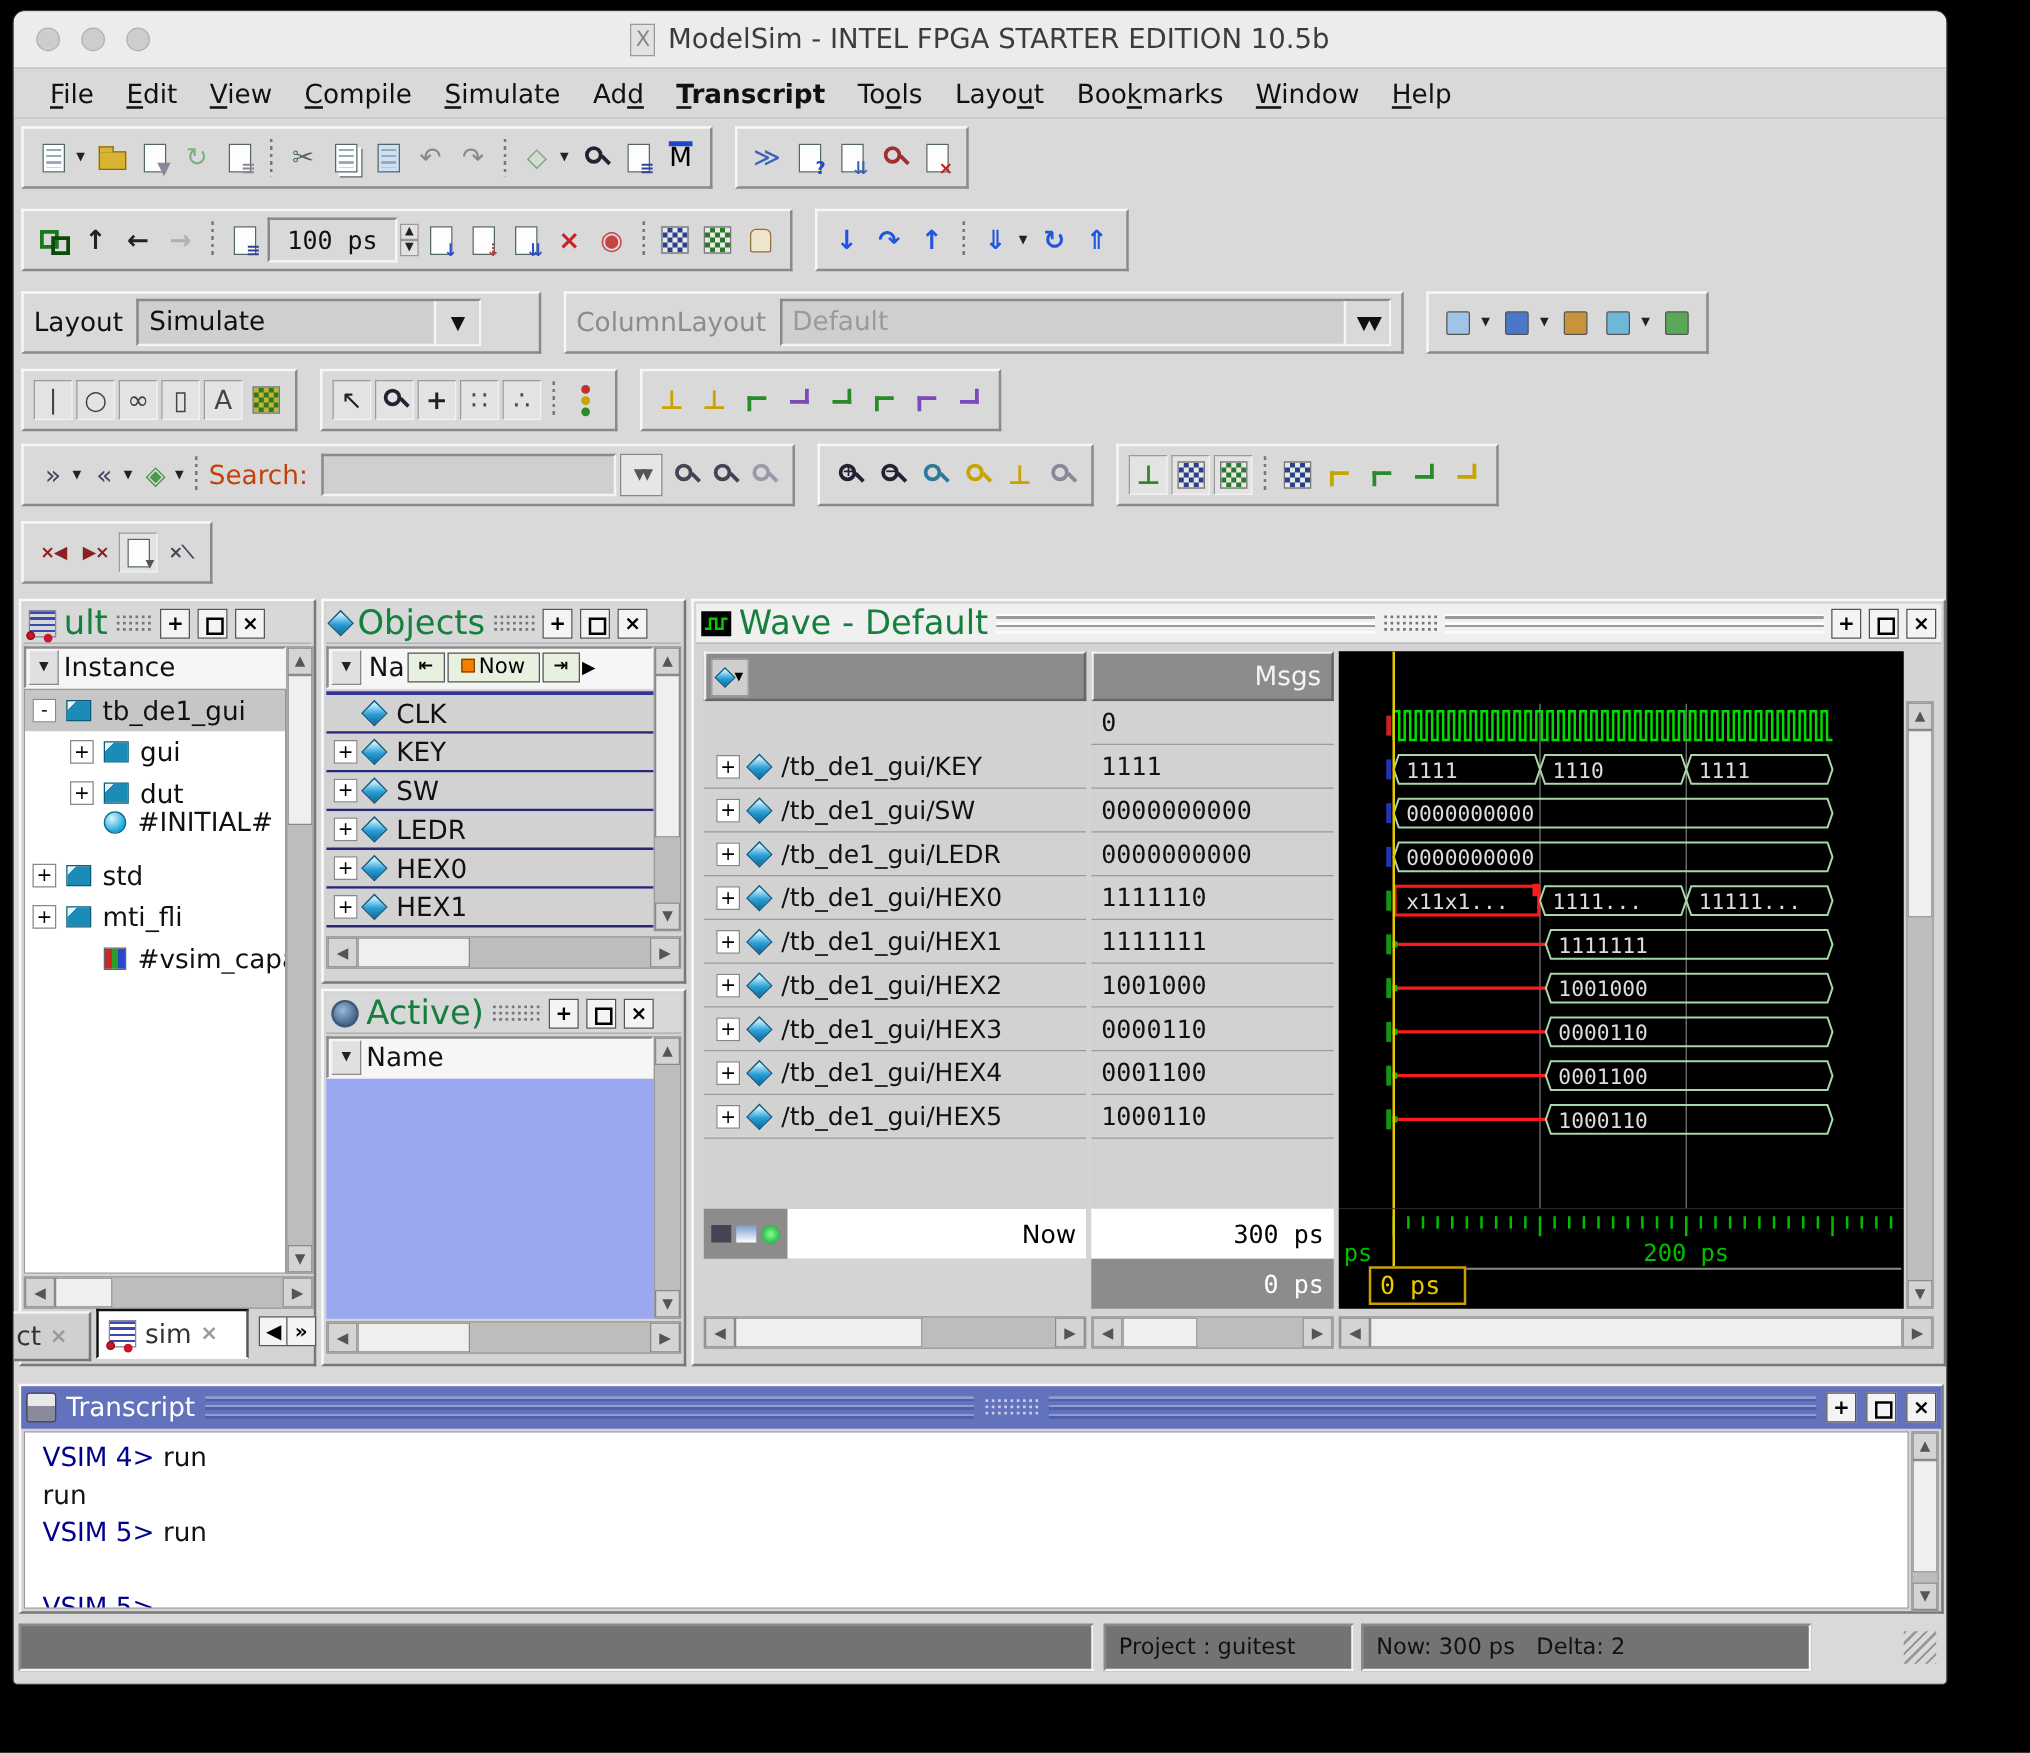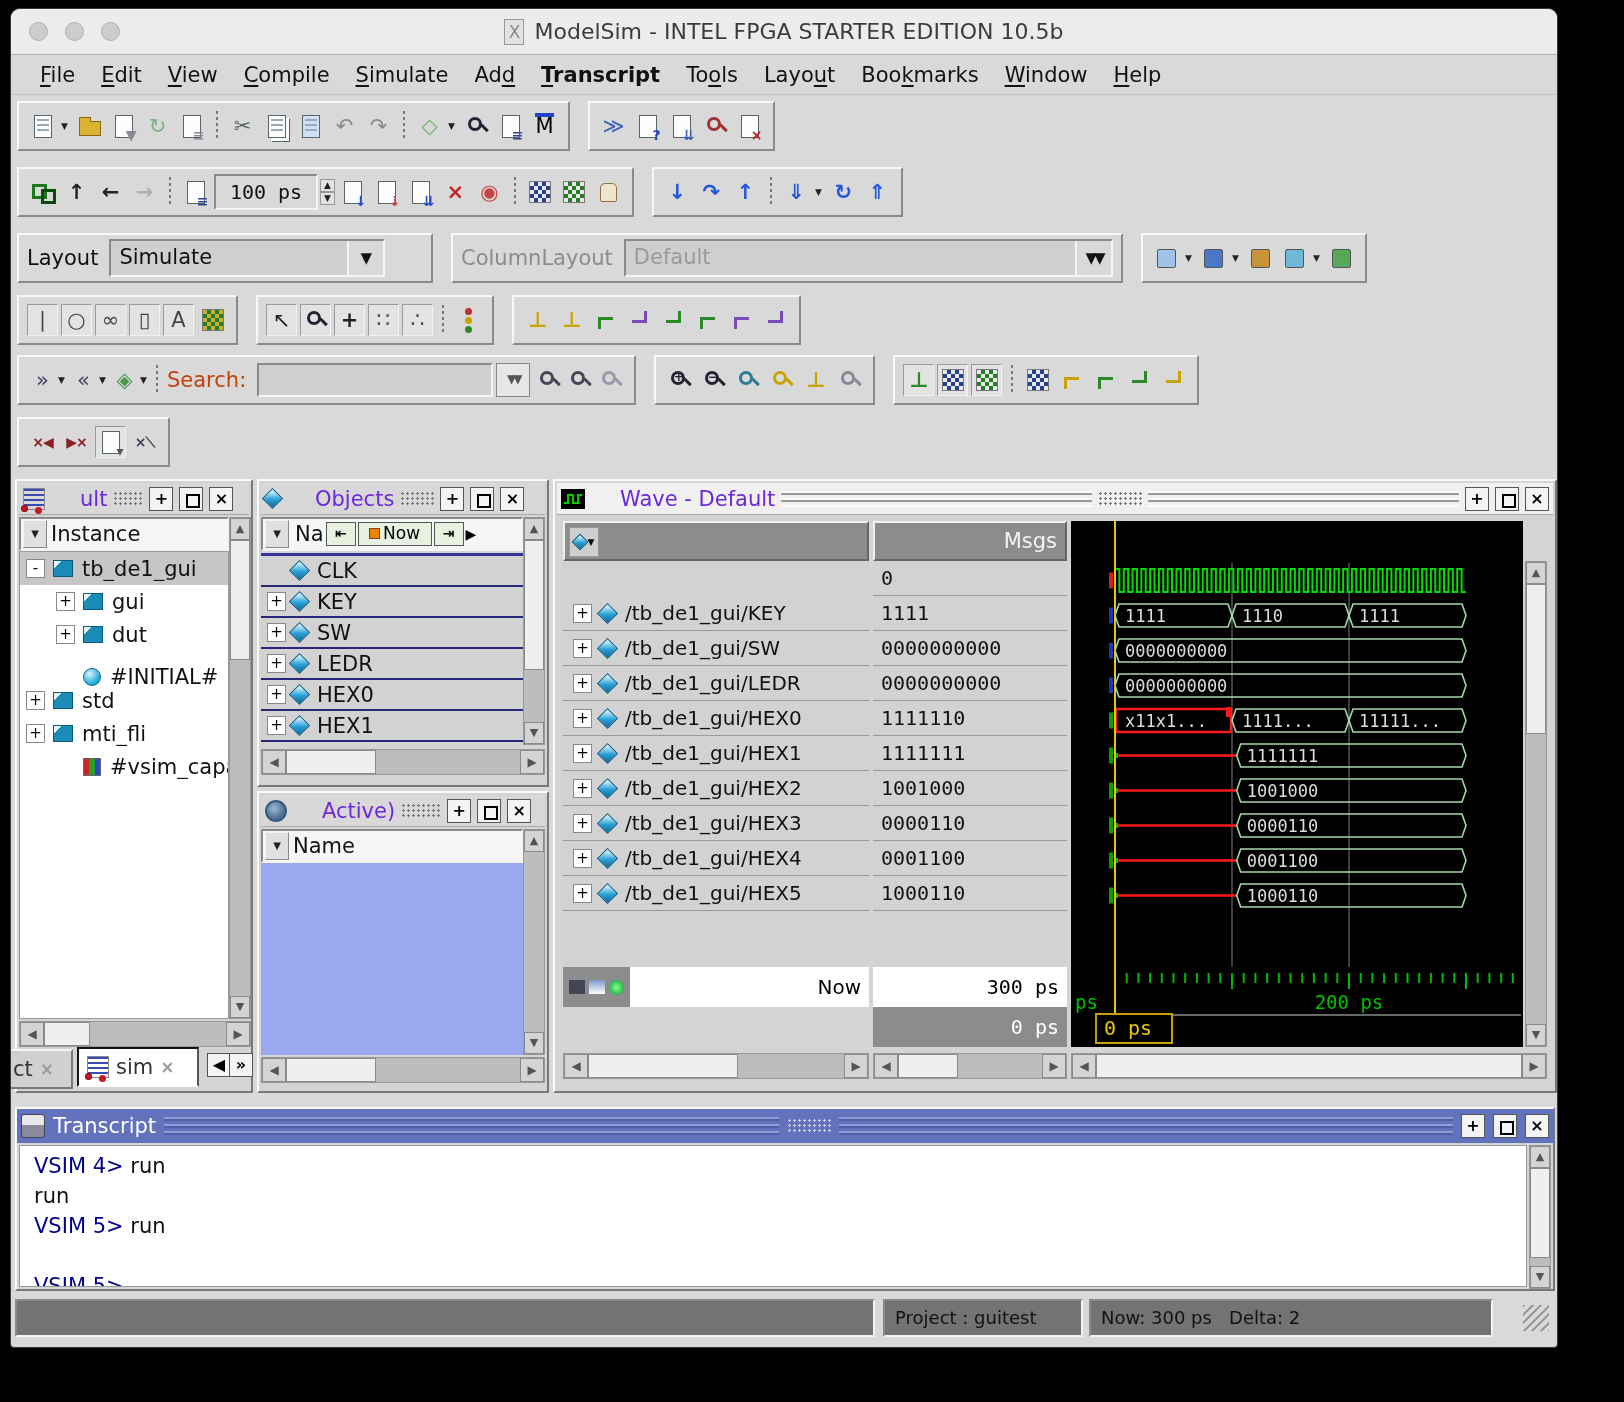--- a/index.html
+++ b/index.html
@@ -74,21 +74,21 @@
   .inputbox { height:34px; border:2px solid; border-color:#8a8a8a #f4f4f4 #f4f4f4 #8a8a8a; background:#cfcfcf; }
   .timebox { display:inline-flex; align-items:center; }
   .timebox .tval { font-size:20px; padding:0 8px; font-family:"DejaVu Sans Mono",monospace; color:#111; background:#d9d9d9;
                    border:2px solid; border-color:#8a8a8a #f4f4f4 #f4f4f4 #8a8a8a; height:36px; line-height:32px; width:104px; text-align:center;}
   .spin { display:flex; flex-direction:column; margin-left:2px; }
   .spin b { font-size:9px; line-height:9px; color:#222; border:1px solid #999; background:#e2e2e2; padding:1px 3px; }
   
   .panel { position:absolute; background:#d4d4d4; border:2px solid; border-color:#fafafa #787878 #787878 #fafafa; }
   .ptitle { position:absolute; left:2px; top:2px; right:2px; height:32px; display:flex; align-items:center;
             padding:0 4px; gap:6px; border-bottom:1px solid #aaa; background:#d8d8d8; }
-  .ptitle .t { font-size:21px; color:#6d28d9; white-space:nowrap; overflow:hidden;margin-left:29px; }
+  .ptitle .t { font-size:27px; color:#15803d; white-space:nowrap; overflow:hidden; }
   .dots { width:44px; height:16px;
           background-image:radial-gradient(#777 1.2px, transparent 1.3px); background-size:5px 5px; }
   .pbtn { width:24px; height:24px; background:#f4f4f4; border:1px solid #555; font-size:16px; font-weight:bold;
           text-align:center; line-height:21px; color:#000; flex:none; }
   .undock { position:relative; }
   .undock:before { content:""; position:absolute; left:6px; top:6px; width:10px; height:10px; border:2px solid #000; }
   .colhdr { position:absolute; height:34px; background:#f6f6f6; border:2px solid; display:flex; align-items:center;
             border-color:#8a8a8a #f4f4f4 #f4f4f4 #8a8a8a; }
   .filterbtn { width:24px; height:28px; border:1px solid; border-color:#f4f4f4 #888 #888 #f4f4f4; background:#e0e0e0;
                font-size:10px; text-align:center; line-height:26px; color:#222; margin:0 4px 0 2px; flex:none; }
@@ -589,21 +589,21 @@
         <div class="trow" style="top: 33px; padding-left: 36px;">
           <span class="expander">+</span>
           <span class="mod-icon"></span>
           <span style="white-space: nowrap; overflow: hidden;">gui</span>
         </div>
         <div class="trow" style="top: 66px; padding-left: 36px;">
           <span class="expander">+</span>
           <span class="mod-icon"></span>
           <span style="white-space: nowrap; overflow: hidden;">dut</span>
         </div>
-        <div class="trow" style="top: 108px; padding-left: 36px;">
+        <div class="trow" style="top: 89px; padding-left: 36px;">
           <span style="width: 27px; flex: 0 0 auto;"></span>
           <span class="proc-icon"></span>
           <span style="white-space: nowrap; overflow: hidden;">#INITIAL#</span>
         </div>
         <div class="trow" style="top: 132px; padding-left: 6px;">
           <span class="expander">+</span>
           <span class="mod-icon"></span>
           <span style="white-space: nowrap; overflow: hidden;">std</span>
         </div>
         <div class="trow" style="top: 165px; padding-left: 6px;">
@@ -973,19 +973,19 @@
     <div class="vscroll" style="right:2px;top:36px;height:144px">
       <span class="varrow" style="top:0">▲</span>
       <span class="vthumb" style="top:22px;height:90px"></span>
       <span class="varrow" style="bottom:0">▼</span>
     </div>
   </div>
 
   <div id="statusbar" style="position:absolute;left:0;top:1284px;width:100%;height:54px">
     <div class="statbox" style="left:4px;top:6px;width:860px"></div>
     <div class="statbox" style="left:872px;top:6px;width:200px">Project : guitest</div>
-    <div class="statbox" style="left:1078px;top:6px;width:404px">
+    <div class="statbox" style="left:1078px;top:6px;width:360px">
       <span>Now: 300 ps</span>&nbsp;&nbsp;
       <span>Delta: 2</span>
     </div>
     <div id="grip" style="left:1512px;top:12px"></div>
   </div>
 </div>
 
 </body></html>

